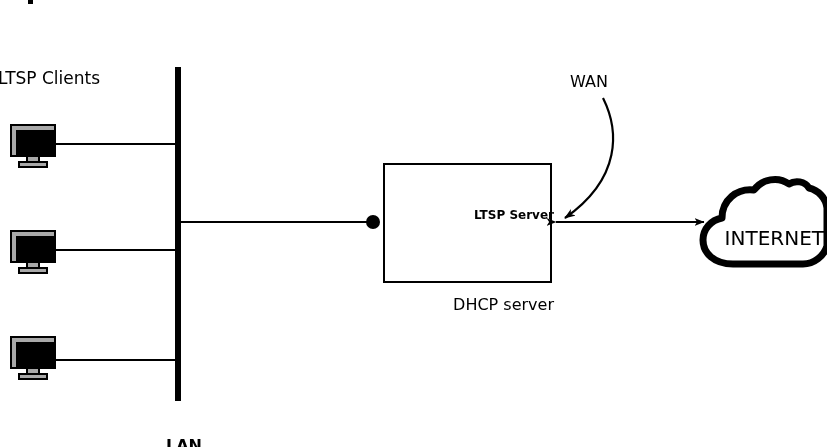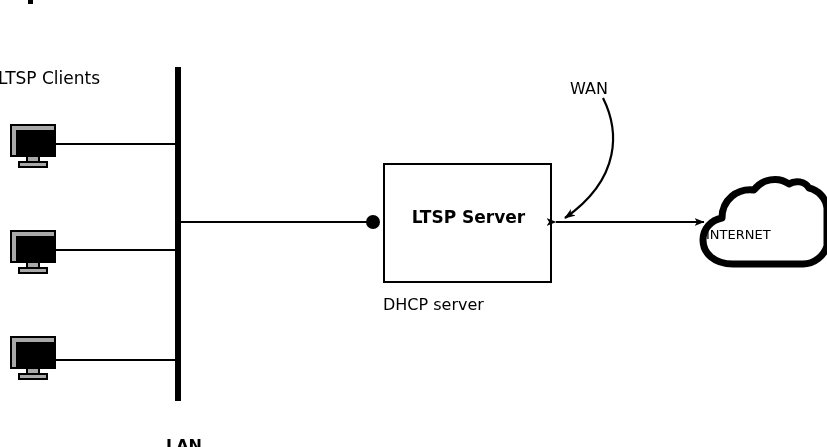--- a/index.html
+++ b/index.html
@@ -30,44 +30,43 @@
     left: 166px;
     top: 428px;
     font-size: 16px;
     font-weight: bold;
     margin-top: 10px;
   }
   #wan-label {
     left: 570px;
     top: 74px;
     font-size: 16px;
-    margin-top: 7px;
   }
   #server-title {
     left: 383px;
     top: 209px;
     width: 171px;
-    text-align: center;
-    font-size: 17px;
+    text-align: right;
+    font-size: 12px;
     font-weight: bold;
   }
   #server-sub {
     left: 383px;
     top: 292px;
     width: 171px;
-    text-align: left;
+    text-align: right;
     font-size: 16px;
     line-height: 25px;
   }
   #internet-label {
     left: 706px;
     top: 228px;
     width: 118px;
-    text-align: left;
-    font-size: 13px;
+    text-align: right;
+    font-size: 20px;
   }
 
   
   #lan-bar {
     position: absolute;
     left: 175px;
     top: 67px;
     width: 6px;
     height: 334px;
     background: #000000;

